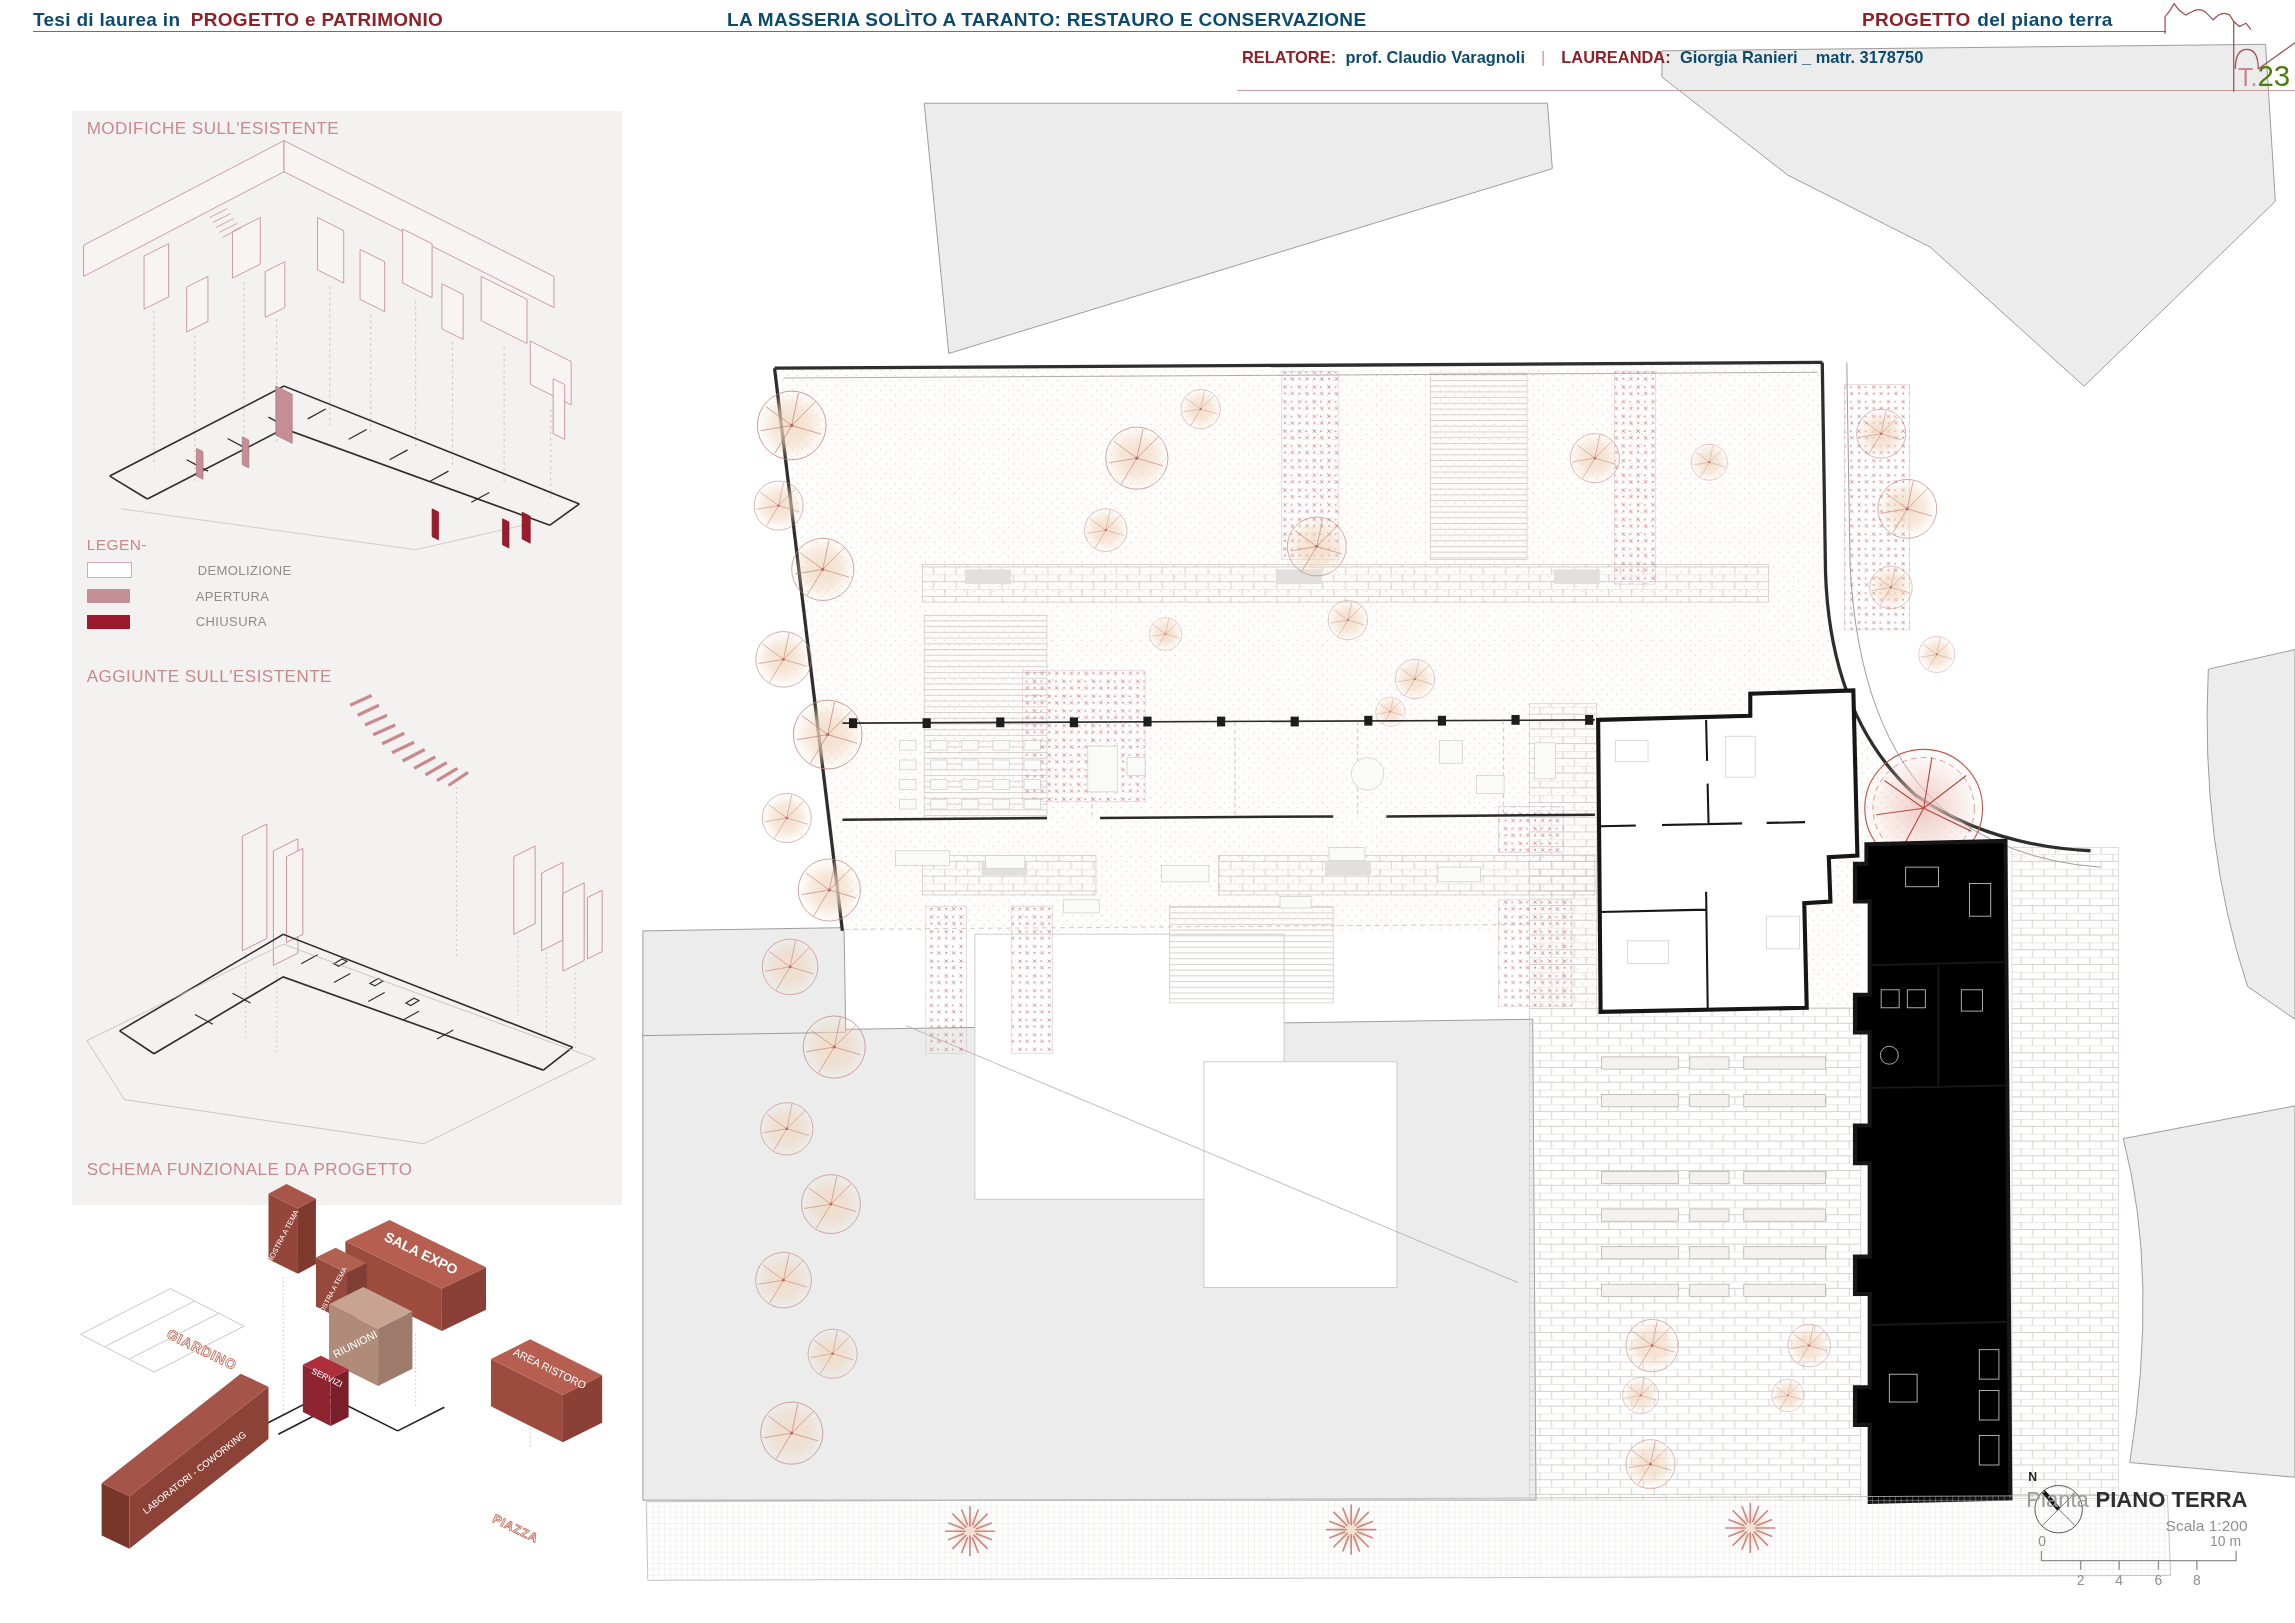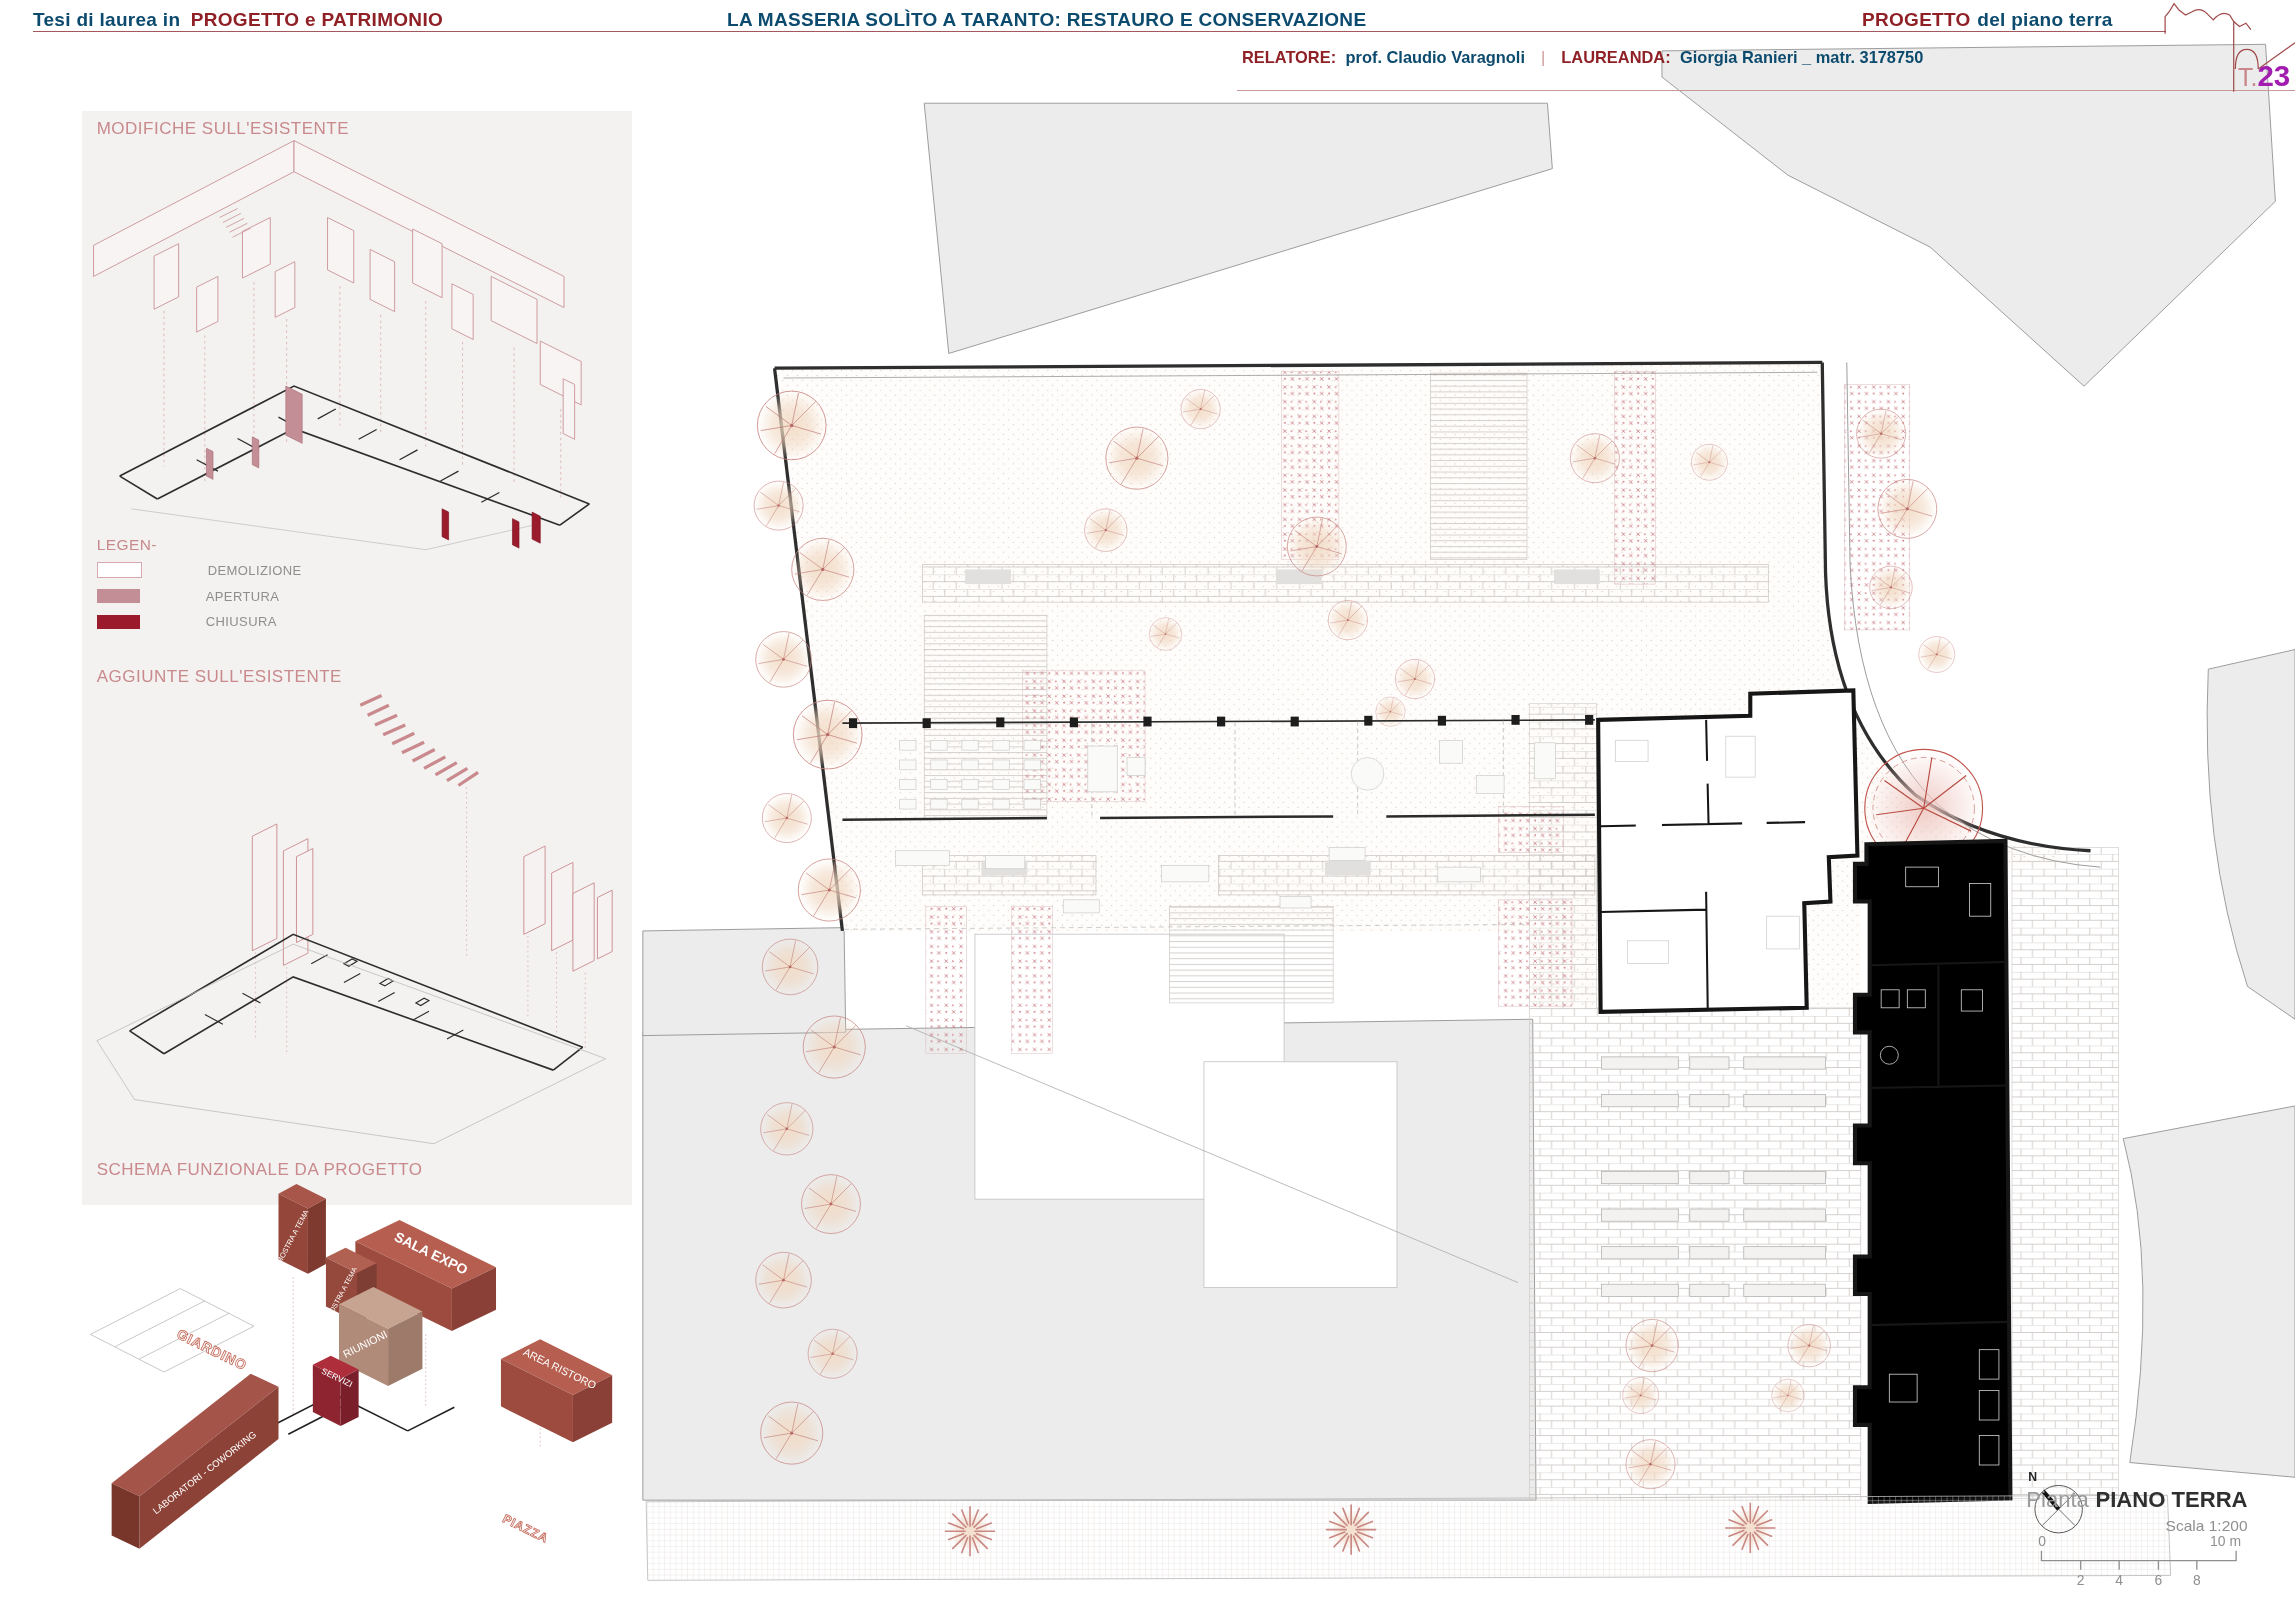--- a/index.html
+++ b/index.html
@@ -12,23 +12,23 @@
   .bd{color:#8e2026;font-weight:bold;}
   .hdr-left{left:33px;top:9px;}
   .hdr-center{left:727px;top:9px;}
   .hdr-right{left:1862px;top:9px;}
   .rule1{left:33px;top:31px;width:2133px;height:0;border-top:1.6px solid #a2585c;}
   .rule2{left:1237px;top:90px;width:1059px;height:0;border-top:1.6px solid #c89a9a;}
   .hdr-row2{left:1242px;top:48px;font-size:16.4px;white-space:nowrap;}
   .hdr-row2 .sep{color:#cf9a9a;margin:0 11.5px;}
   .sheet-code{left:2238px;top:59px;font-size:25px;white-space:nowrap;}
   .sheet-code .t{color:#c9868b;font-weight:400;}
-  .sheet-code .n{color:#a21caf;font-weight:bold;font-size:29.5px;}
+  .sheet-code .n{color:#4d7c0f;font-weight:normal;font-size:29.5px;}
   
-  .sidebar{left:82px;top:111px;width:550px;height:1094px;background:#f3f2f0;}
+  .sidebar{left:72px;top:111px;width:550px;height:1094px;background:#f3f2f0;}
   .panel-title{position:absolute;left:14.7px;font-size:17px;letter-spacing:0.5px;color:#c9898d;white-space:nowrap;}
   .legend{position:absolute;left:14.7px;top:425px;}
   .legend-title{font-size:15.5px;color:#c9898d;letter-spacing:0.4px;margin-bottom:8.2px;}
   .legend-item{display:flex;align-items:center;margin-bottom:10.6px;gap:48px;}
   .sw{width:43px;height:14px;margin-right:18px;}
   .sw-demolizione{background:#ffffff;border:0.8px solid #d8aab0;}
   .sw-apertura{background:#c48e96;}
   .sw-chiusura{background:#9b1b2c;}
   .legend-label{font-size:13px;color:#8e8e8e;letter-spacing:0.4px;}
   .axon{position:absolute;left:0;}

